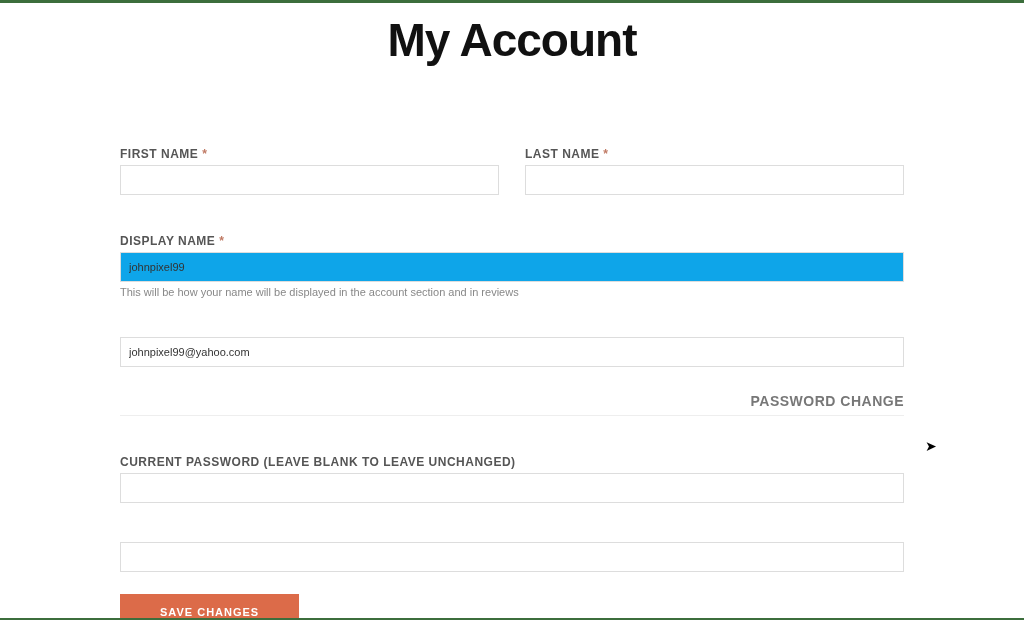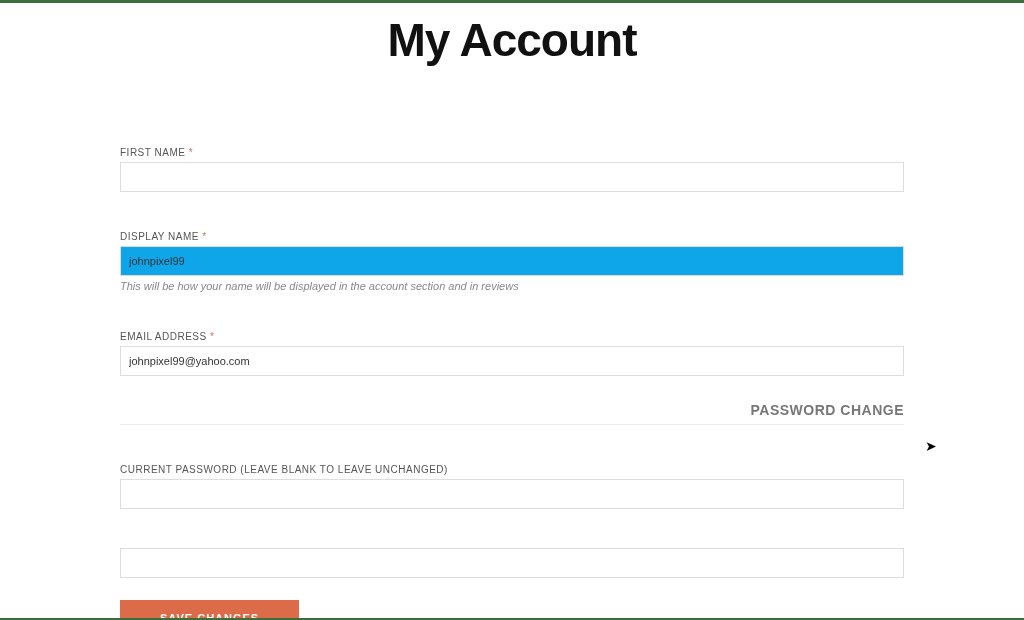--- a/index.html
+++ b/index.html
@@ -26,22 +26,22 @@
     color: #111;
   }
   .content {
     margin: 80px 120px 0 120px;
   }
   .row { display: flex; gap: 26px; margin-bottom: 12px; }
   .field { flex: 1; }
   .field-full { width: 100%; margin-bottom: 12px; margin-top: 39px; }
   label.lbl {
     display: block;
-    font-size: 10px;
-    font-weight: 400;
+    font-size: 12px;
+    font-weight: 700;
     letter-spacing: 0.5px;
     color: #555;
     margin-bottom: 4px;
     text-transform: uppercase;
   }
   .req { color: #c07a64; }
   input[type="text"],
   input[type="email"],
   input[type="password"] {
     width: 100%;
@@ -50,21 +50,20 @@
     font-size: 11px;
     border: 1px solid #ddd;
     background: #fff;
     color: #333;
   }
   input.focused {
     background: #0ea5e9;
   }
   .hint {
     font-size: 11px;
-    font-style: italic;
     color: #888;
     margin: 4px 0 8px 0;
   }
   .section-title {
     font-size: 14px;
     font-weight: 700;
     color: #777;
     letter-spacing: 0.5px;
     margin: 26px 0 6px 0;
     text-transform: uppercase;
@@ -107,36 +106,39 @@
   <div class="content">
 
     <div class="row">
       <div class="field">
         <label class="lbl">
           <span>FIRST NAME</span>
           <span class="req">*</span>
         </label>
         <input type="text" value="" style="">
       </div>
+      <div class="field">
+        <label class="lbl">
+          <span>LAST NAME</span>
+          <span class="req">*</span>
+        </label>
+        <input type="text" value="" style="">
+      </div>
     </div>
 
     <div class="field-full">
       <label class="lbl">
         <span>DISPLAY NAME</span>
         <span class="req">*</span>
       </label>
       <input type="text" class="focused" value="johnpixel99" style="">
       <div class="hint">This will be how your name will be displayed in the account section and in reviews</div>
     </div>
 
     <div class="field-full">
-      <label class="lbl">
-        <span>EMAIL ADDRESS</span>
-        <span class="req">*</span>
-      </label>
       <input type="email" value="johnpixel99@yahoo.com" style="">
     </div>
 
     <div class="section-title">PASSWORD CHANGE</div>
     <hr class="sep">
 
     <div class="field-full">
       <label class="lbl">CURRENT PASSWORD (LEAVE BLANK TO LEAVE UNCHANGED)</label>
       <input type="password" value="" style="">
     </div>

